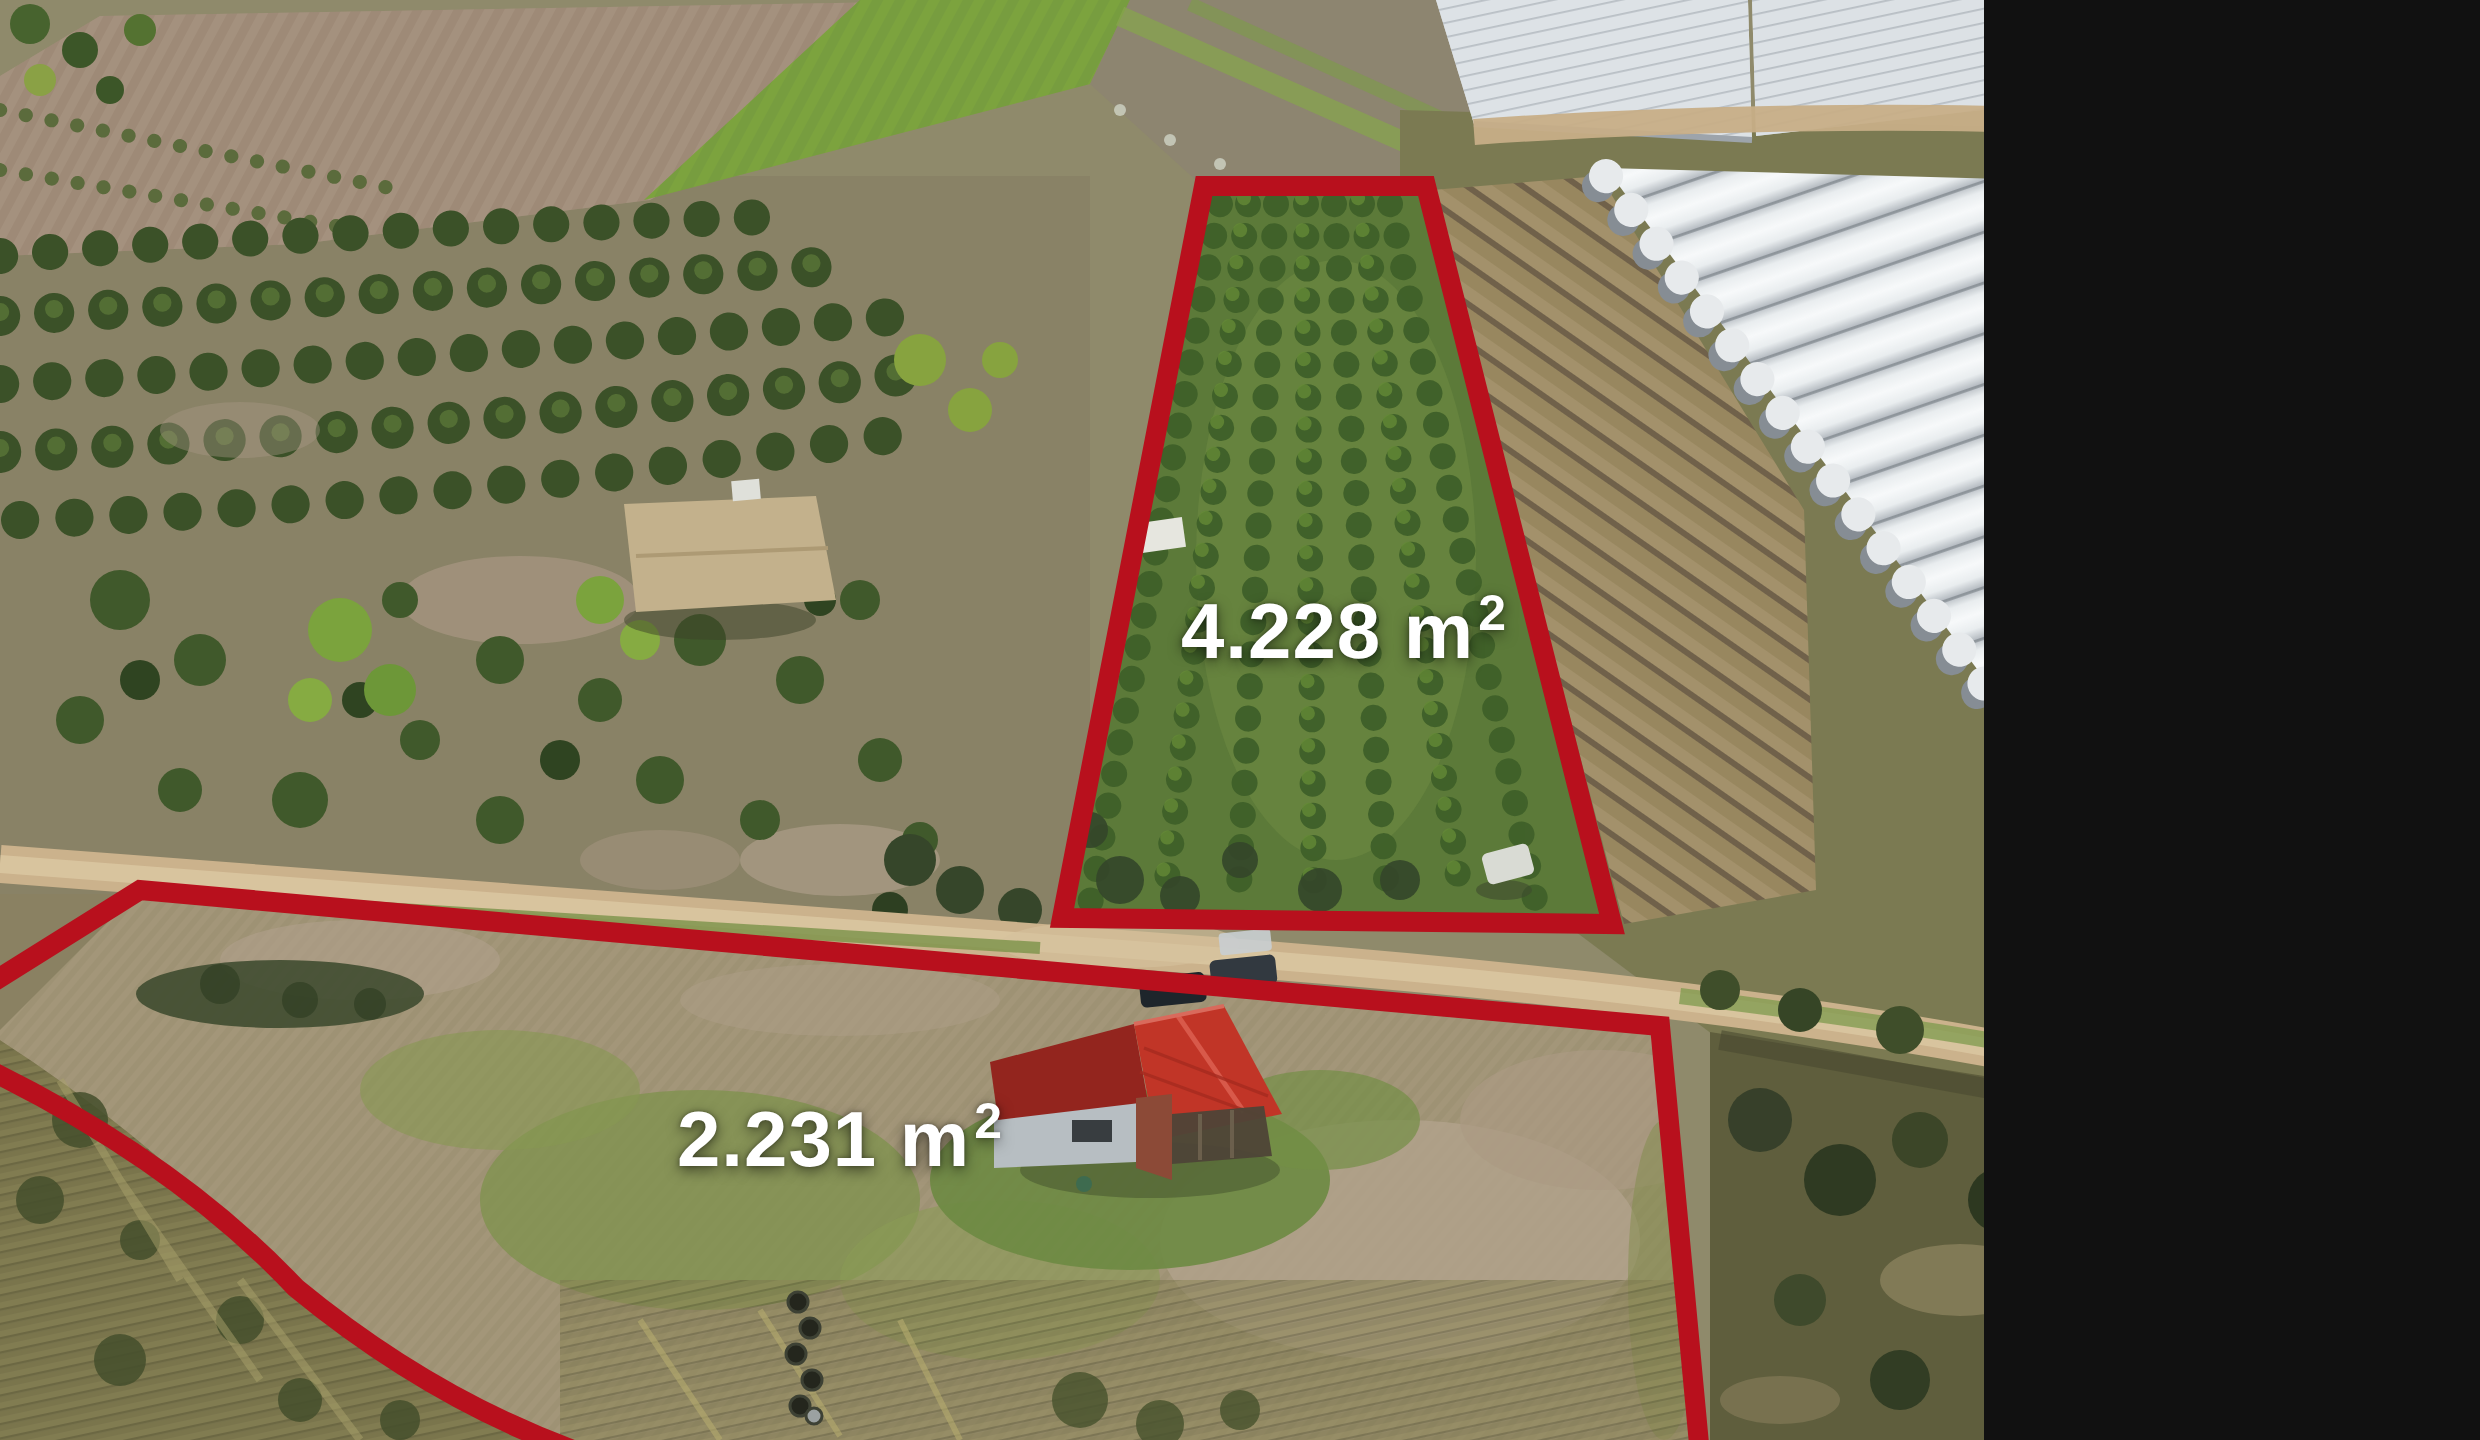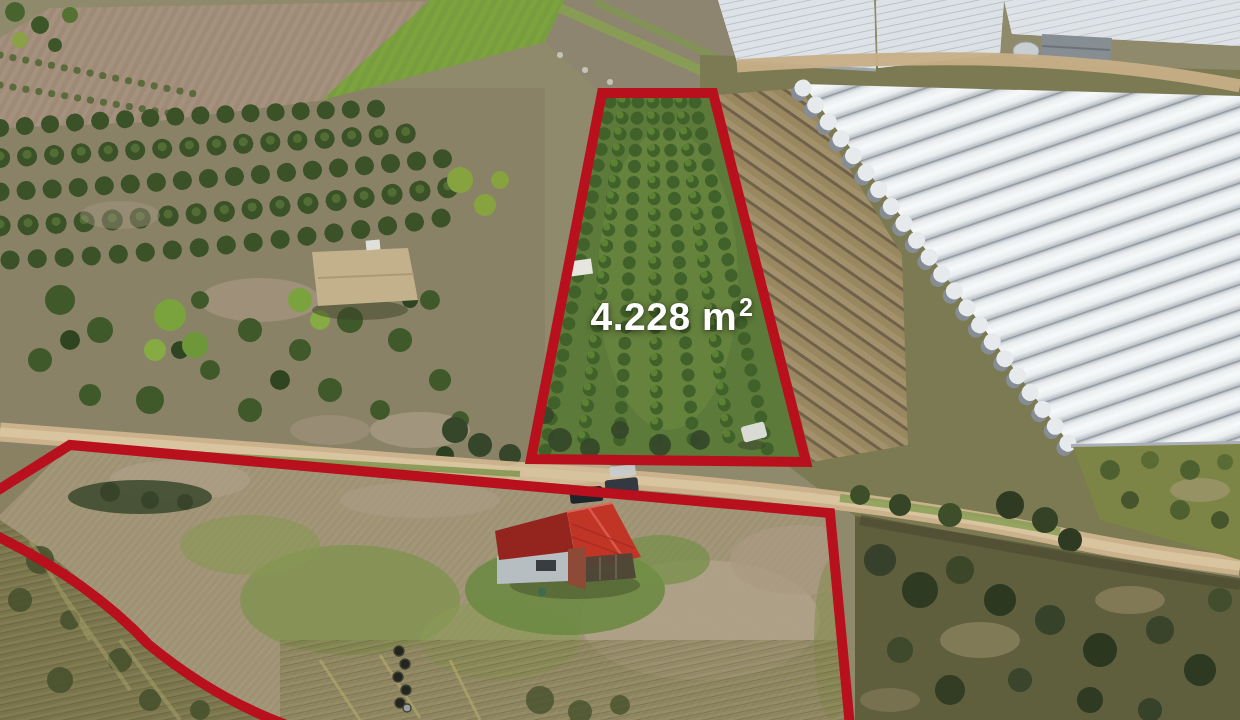--- a/index.html
+++ b/index.html
@@ -1,17 +1,17 @@
 <!DOCTYPE html>
 <html><head>
 <meta charset="utf-8">
 <style>
   html,body{margin:0;padding:0;background:#111;}
   .photo{
-    position:relative; width:1240px; height:720px; overflow:hidden;
+    position:relative; width:992px; height:720px; overflow:hidden;
     font-family:"Liberation Sans", sans-serif;
   }
   .photo svg{position:absolute;left:0;top:0;display:block;}
   .area-label{
     position:absolute; transform:translate(-50%,-50%);
     color:#fff; font-weight:bold; font-size:39px; letter-spacing:.5px;
     white-space:nowrap;
     text-shadow:0 2px 7px rgba(0,0,0,.55), 0 0 2px rgba(0,0,0,.35);
     user-select:none;
   }
@@ -337,13 +337,14 @@
           <circle cx="1220" cy="600" r="12" fill="#434e2e"></circle>
     </g>
   </g>
 
   <path d="M602,93 L713,93 L806,462 L531,459 Z" fill="none" stroke="#b8101d" stroke-width="10" stroke-linejoin="miter"></path>
   <path d="M-45,517 L70,445 L830,513 L851,738 L292,738 L292,727 Q216,700 148,644 Q76,568 -45,517 Z" fill="none" stroke="#b8101d" stroke-width="10" stroke-linejoin="miter"></path>
 </svg>
 
 <div class="area-label" style="left:672px; top:317px;"><span>4.228 m</span><span class="sup">2</span></div>
 
+<div class="area-label" style="left:420px; top:571px;"><span>2.231 m</span><span class="sup">2</span></div>
 </div>
 
 </body></html>

